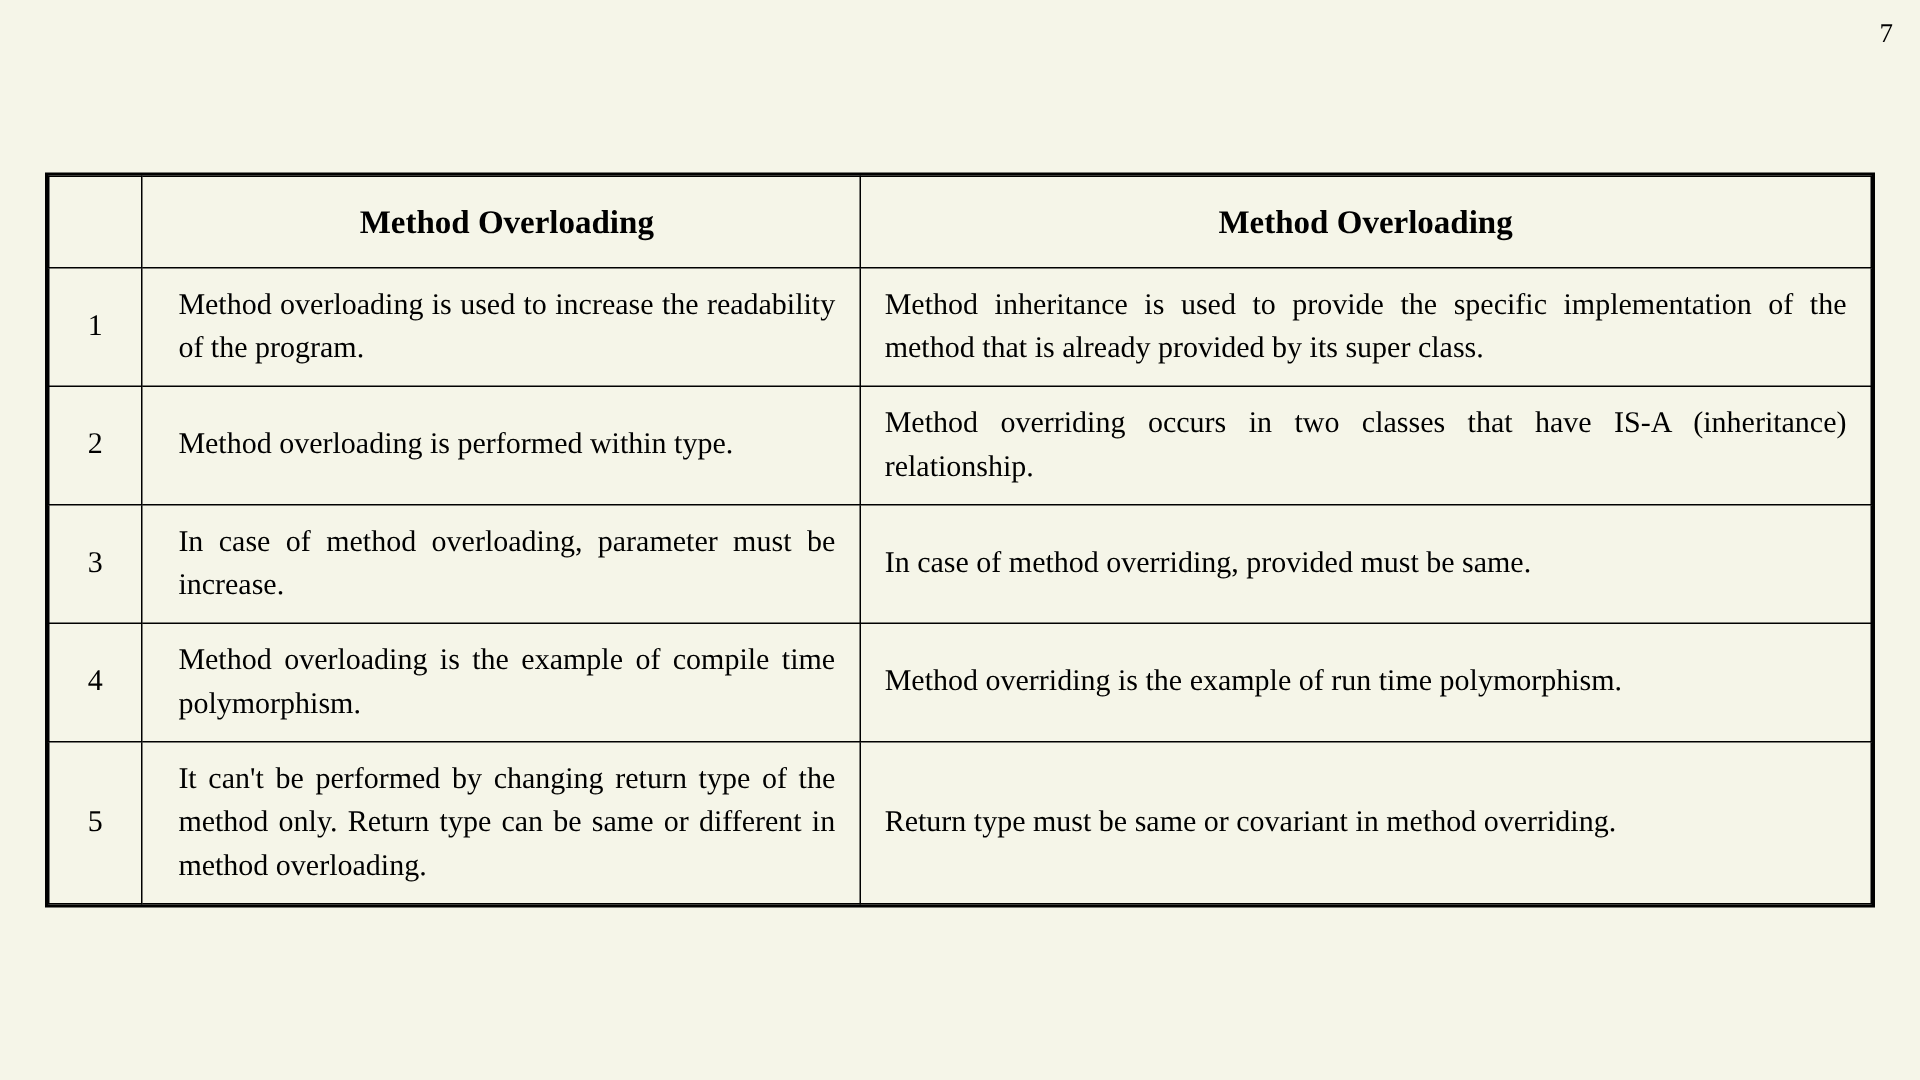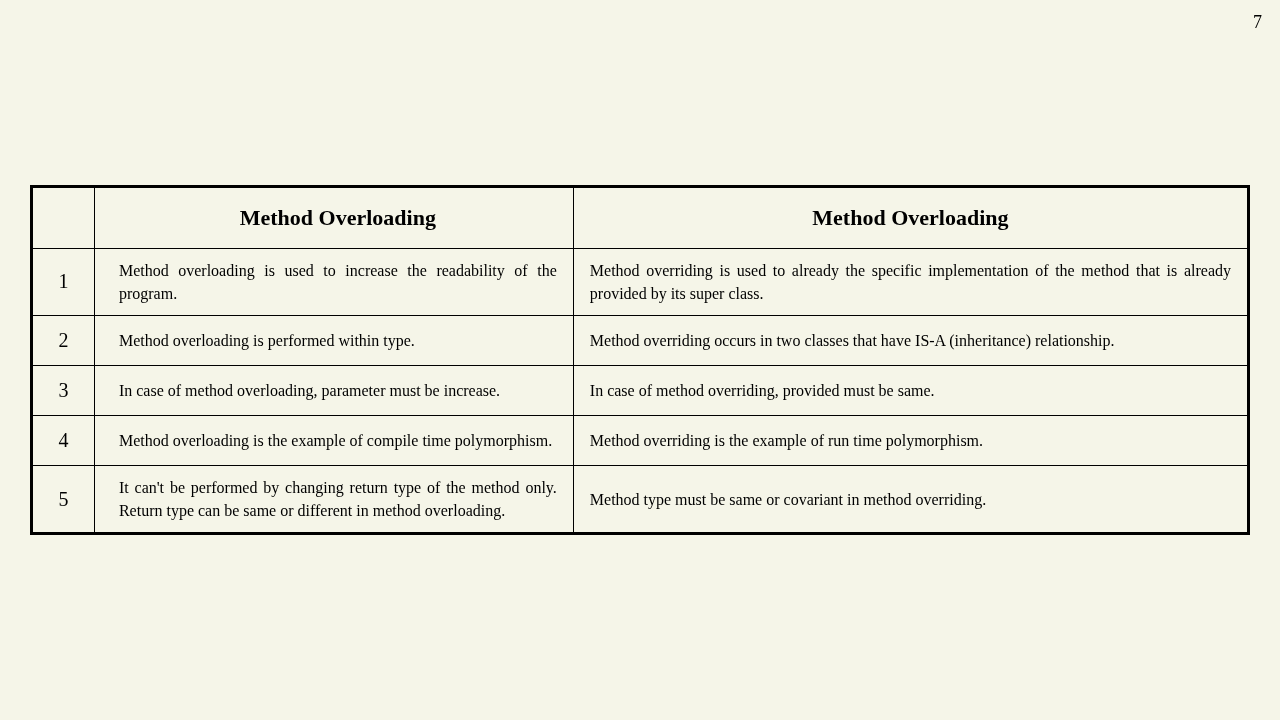--- a/index.html
+++ b/index.html
@@ -35,21 +35,21 @@
 
     table {
       width: 100%;
       border-collapse: collapse;
     }
 
     th, td {
       border: 1.5px solid #000;
       padding: 10px 16px;
       vertical-align: middle;
-      font-size: 16px;
+      font-size: 20px;
       line-height: 1.45;
       text-align: justify;
     }
 
     th {
       font-weight: bold;
       text-align: center;
       background-color: #f5f5e8;
       font-size: 22px;
       padding: 14px 16px;
@@ -86,37 +86,37 @@
       <tr>
         <th class="row-num"></th>
         <th class="col-overloading">Method Overloading</th>
         <th class="col-overriding">Method Overloading</th>
       </tr>
     </thead>
     <tbody id="table-body">
     <tr>
           <td class="row-num">1</td>
           <td class="col-overloading">Method overloading is used to increase the readability of the program.</td>
-          <td class="col-overriding">Method overriding is used to already the specific implementation of the method that is already provided by its super class.</td>
+          <td class="col-overriding">Method inheritance is used to provide the specific implementation of the method that is already provided by its super class.</td>
         </tr>
         <tr>
           <td class="row-num">2</td>
           <td class="col-overloading">Method overloading is performed within type.</td>
           <td class="col-overriding">Method overriding occurs in two classes that have IS-A (inheritance) relationship.</td>
         </tr>
         <tr>
           <td class="row-num">3</td>
           <td class="col-overloading">In case of method overloading, parameter must be increase.</td>
           <td class="col-overriding">In case of method overriding, provided must be same.</td>
         </tr>
         <tr>
           <td class="row-num">4</td>
           <td class="col-overloading">Method overloading is the example of compile time polymorphism.</td>
           <td class="col-overriding">Method overriding is the example of run time polymorphism.</td>
         </tr>
         <tr>
           <td class="row-num">5</td>
           <td class="col-overloading">It can't be performed by changing return type of the method only. Return type can be same or different in method overloading.</td>
-          <td class="col-overriding">Method type must be same or covariant in method overriding.</td>
+          <td class="col-overriding">Return type must be same or covariant in method overriding.</td>
         </tr>
       </tbody>
   </table>
 </div>
 
 </body></html>

